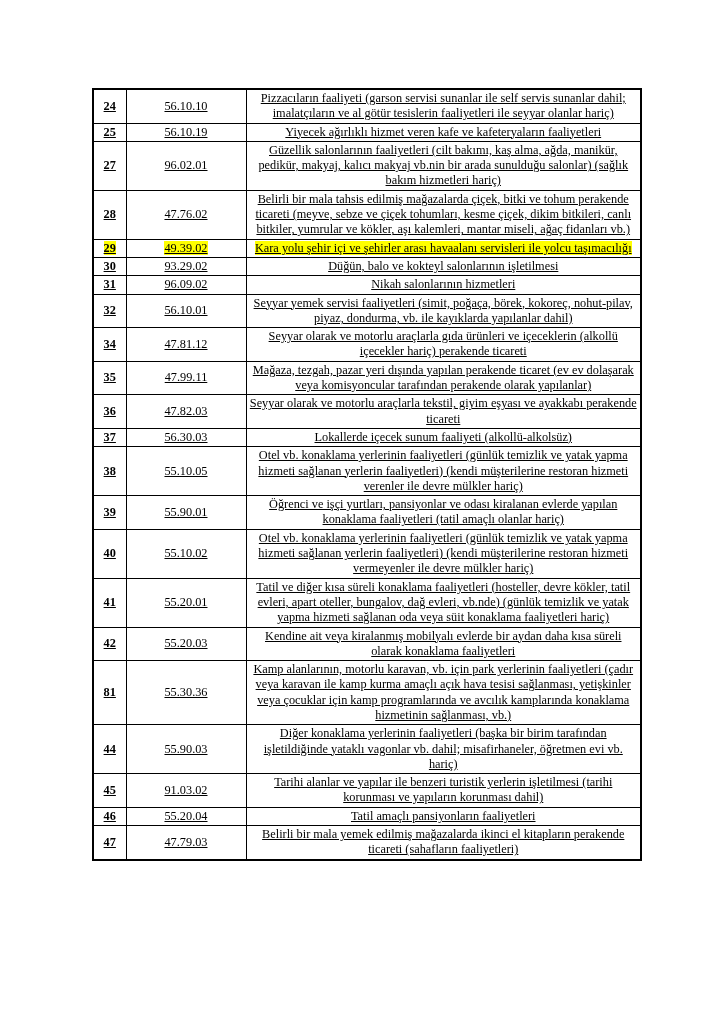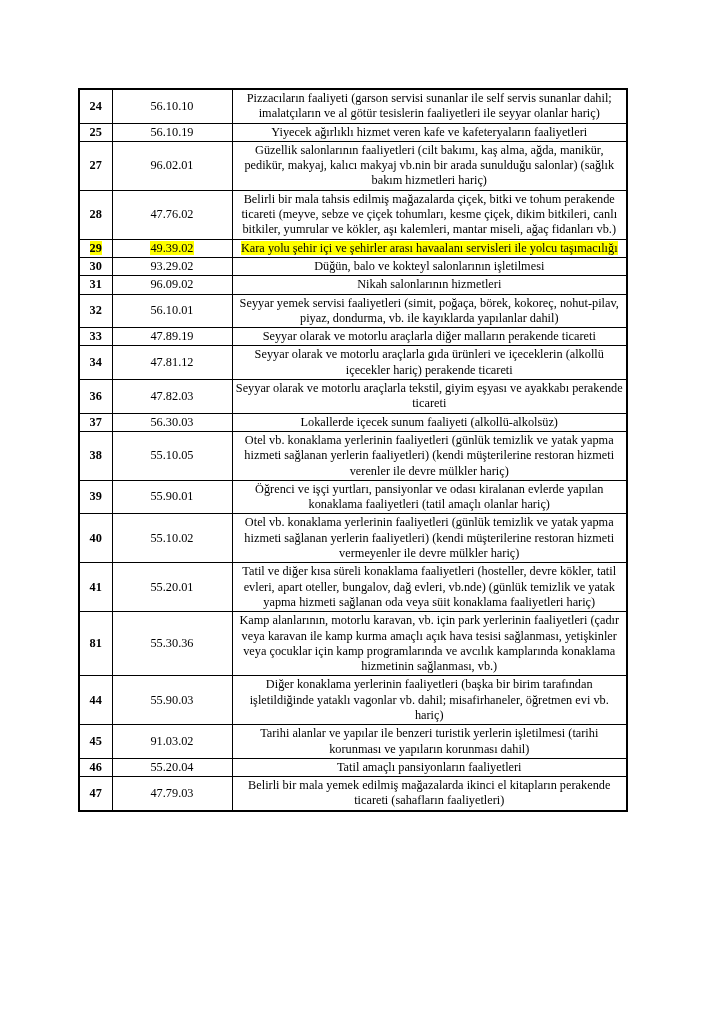--- a/index.html
+++ b/index.html
@@ -19,26 +19,27 @@
     width: 724px;
     height: 1024px;
     margin: 0 auto;
     background: var(--page-bg);
     font-family: "Liberation Serif", "DejaVu Serif", serif;
     color: var(--text-color);
     overflow: hidden;
   }
   table.activity-table {
     position: absolute;
-    left: 78px;
+    left: 92px;
     top: 88px;
     width: 548px;
     border-collapse: collapse;
     table-layout: fixed;
     border: 2px solid var(--border-color);
+    text-decoration: underline;
   }
   table.activity-table td {
     border: 1px solid var(--border-color);
     padding: 1px 3px;
     font-size: 12.3px;
     line-height: 15.3px;
     vertical-align: middle;
     color: var(--text-color);
   }
   td.no {
@@ -107,28 +108,28 @@
           <td class="no"><span>31</span></td>
           <td class="code"><span>96.09.02</span></td>
           <td class="desc"><span>Nikah salonlarının hizmetleri</span></td>
         </tr>
         <tr>
           <td class="no"><span>32</span></td>
           <td class="code"><span>56.10.01</span></td>
           <td class="desc"><span>Seyyar yemek servisi faaliyetleri (simit, poğaça, börek, kokoreç, nohut-pilav, piyaz, dondurma, vb. ile kayıklarda yapılanlar dahil)</span></td>
         </tr>
         <tr>
-          <td class="no"><span>33</span></td>
-          <td class="code"><span>47.89.19</span></td>
-          <td class="desc"><span>Seyyar olarak ve motorlu araçlarla diğer malların perakende ticareti</span></td>
-        </tr>
-        <tr>
           <td class="no"><span>34</span></td>
           <td class="code"><span>47.81.12</span></td>
           <td class="desc"><span>Seyyar olarak ve motorlu araçlarla gıda ürünleri ve içeceklerin (alkollü içecekler hariç) perakende ticareti</span></td>
+        </tr>
+        <tr>
+          <td class="no"><span>35</span></td>
+          <td class="code"><span>47.99.11</span></td>
+          <td class="desc"><span>Mağaza, tezgah, pazar yeri dışında yapılan perakende ticaret (ev ev dolaşarak veya komisyoncular tarafından perakende olarak yapılanlar)</span></td>
         </tr>
         <tr>
           <td class="no"><span>36</span></td>
           <td class="code"><span>47.82.03</span></td>
           <td class="desc"><span>Seyyar olarak ve motorlu araçlarla tekstil, giyim eşyası ve ayakkabı perakende ticareti</span></td>
         </tr>
         <tr>
           <td class="no"><span>37</span></td>
           <td class="code"><span>56.30.03</span></td>
           <td class="desc"><span>Lokallerde içecek sunum faaliyeti (alkollü-alkolsüz)</span></td>
@@ -147,20 +148,25 @@
           <td class="no"><span>40</span></td>
           <td class="code"><span>55.10.02</span></td>
           <td class="desc"><span>Otel vb. konaklama yerlerinin faaliyetleri (günlük temizlik ve yatak yapma hizmeti sağlanan yerlerin faaliyetleri) (kendi müşterilerine restoran hizmeti vermeyenler ile devre mülkler hariç)</span></td>
         </tr>
         <tr>
           <td class="no"><span>41</span></td>
           <td class="code"><span>55.20.01</span></td>
           <td class="desc"><span>Tatil ve diğer kısa süreli konaklama faaliyetleri (hosteller, devre kökler, tatil evleri, apart oteller, bungalov, dağ evleri, vb.nde) (günlük temizlik ve yatak yapma hizmeti sağlanan oda veya süit konaklama faaliyetleri hariç)</span></td>
         </tr>
         <tr>
+          <td class="no"><span>42</span></td>
+          <td class="code"><span>55.20.03</span></td>
+          <td class="desc"><span>Kendine ait veya kiralanmış mobilyalı evlerde bir aydan daha kısa süreli olarak konaklama faaliyetleri</span></td>
+        </tr>
+        <tr>
           <td class="no"><span>81</span></td>
           <td class="code"><span>55.30.36</span></td>
           <td class="desc"><span>Kamp alanlarının, motorlu karavan, vb. için park yerlerinin faaliyetleri (çadır veya karavan ile kamp kurma amaçlı açık hava tesisi sağlanması, yetişkinler veya çocuklar için kamp programlarında ve avcılık kamplarında konaklama hizmetinin sağlanması, vb.)</span></td>
         </tr>
         <tr>
           <td class="no"><span>44</span></td>
           <td class="code"><span>55.90.03</span></td>
           <td class="desc"><span>Diğer konaklama yerlerinin faaliyetleri (başka bir birim tarafından işletildiğinde yataklı vagonlar vb. dahil; misafirhaneler, öğretmen evi vb. hariç)</span></td>
         </tr>
         <tr>

